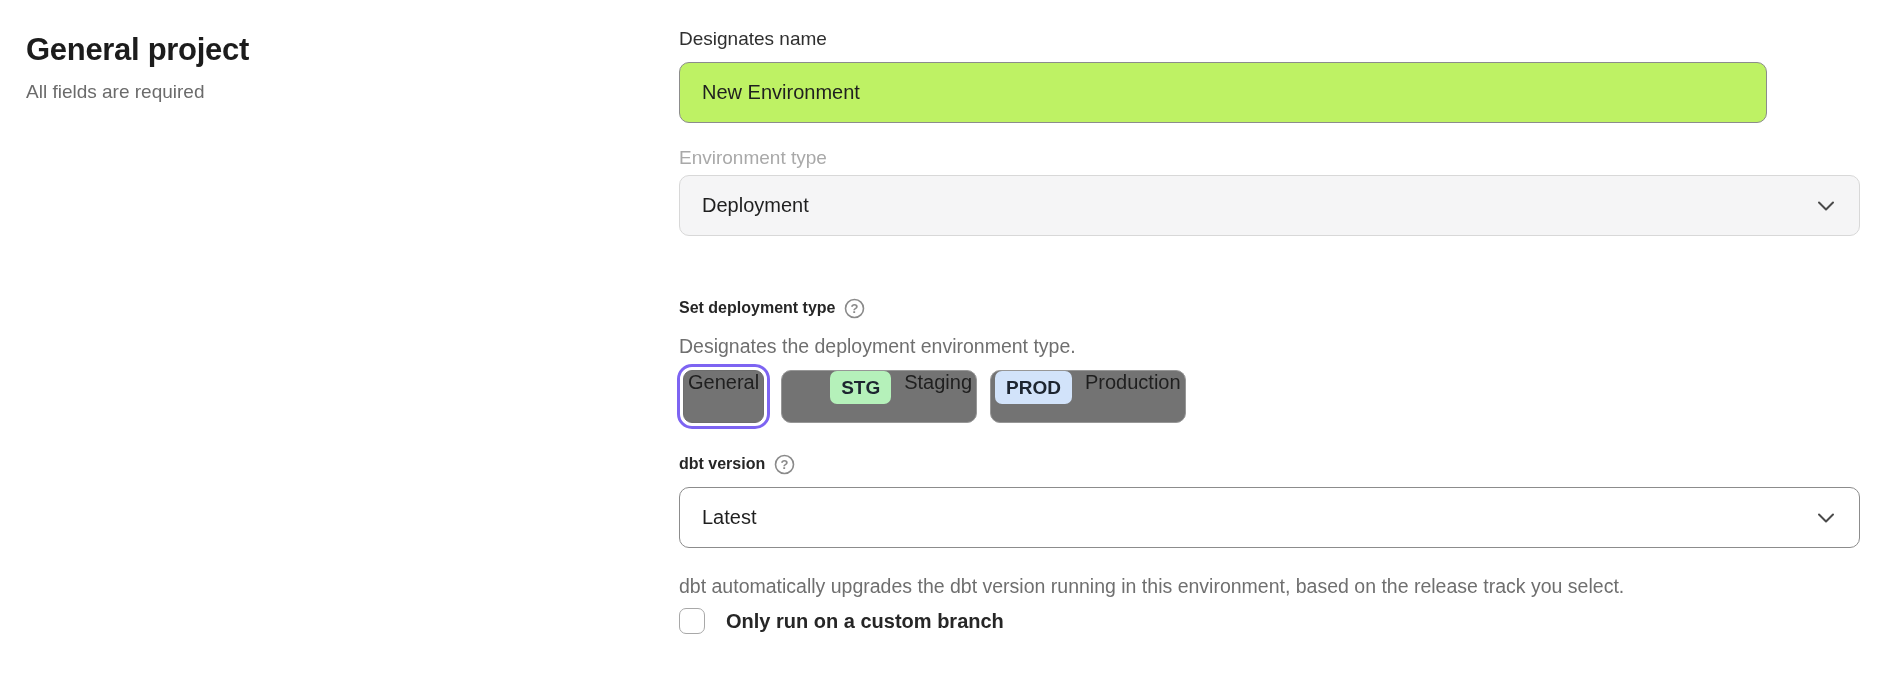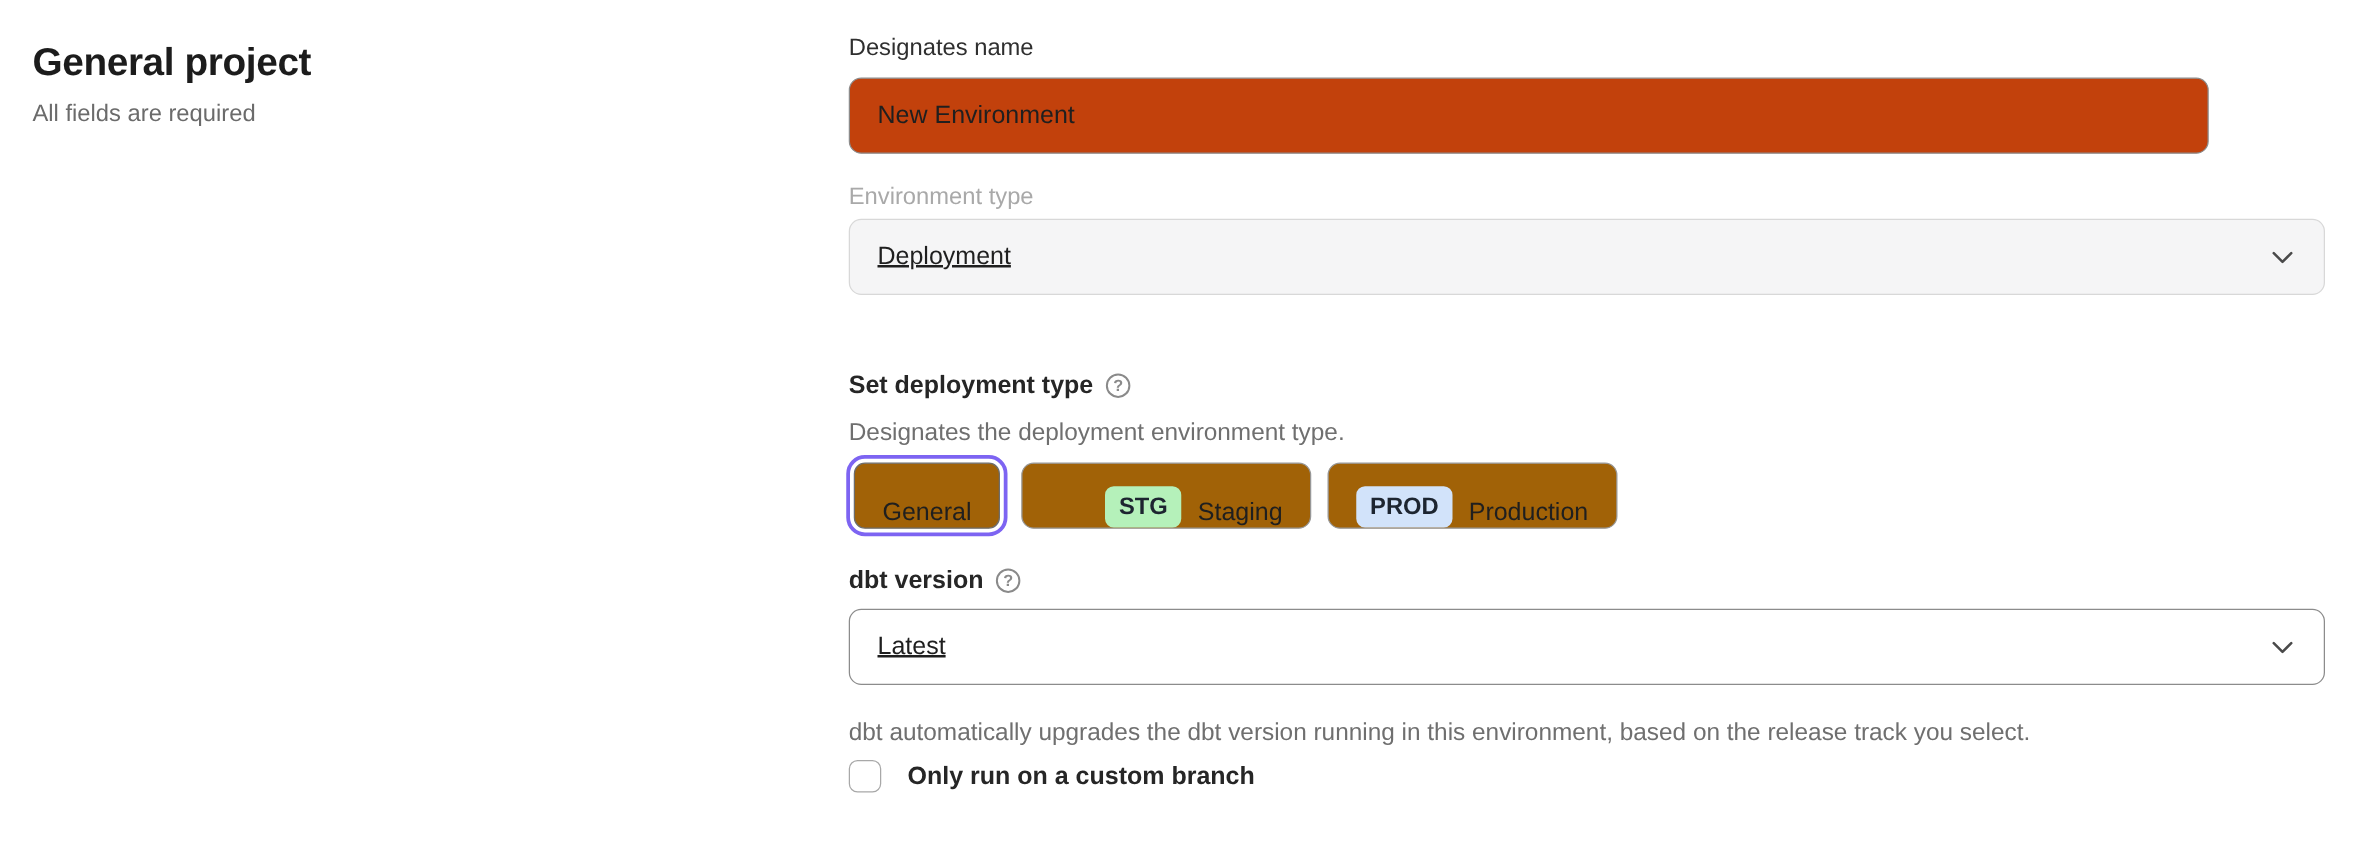--- a/index.html
+++ b/index.html
@@ -13,40 +13,40 @@
   .page-title { font-size:31px; font-weight:700; color:#1c1c1c; letter-spacing:-0.3px; line-height:40px; }
   .page-subtitle { margin-top:10px; font-size:19px; color:#6b6b6b; line-height:24px; }
 
   
   .form-col { position:absolute; left:679px; top:0; width:1181px; height:678px; }
 
   .field-label { position:absolute; left:0; font-size:19px; font-weight:500; color:#2f2f2f; line-height:26px; }
   .field-label.disabled { color:#a9a9a9; }
 
   .text-input { position:absolute; left:0; width:1088px; height:61px;
-                border:1px solid #8c8c8c; border-radius:10px; background:#c2410c;
+                border:1px solid #8c8c8c; border-radius:10px; background:#bef264;
                 font-family:inherit; font-size:20px; color:#1f1f1f; padding:0 22px; outline:none; }
 
   .select { position:absolute; left:0; width:1181px; height:61px;
             border-radius:10px; display:flex; align-items:center;
-            padding:0 22px; font-size:20px; color:#1f1f1f; cursor:pointer;text-decoration:underline; }
+            padding:0 22px; font-size:20px; color:#1f1f1f; cursor:pointer; }
   .select.enabled  { background:#ffffff; border:1px solid #8c8c8c; }
   .select.disabled { background:#f5f5f6; border:1px solid #d8d8d8; cursor:default; }
   .select .chevron { position:absolute; right:24px; top:50%; transform:translateY(-50%); display:flex; }
 
   .helper-text { position:absolute; left:0; font-size:19.5px; color:#6f6f6f; line-height:26px; white-space:nowrap; }
 
   .section-heading { position:absolute; left:0; display:flex; align-items:center; gap:9px; }
-  .section-heading .txt { font-size:20px; font-weight:700; color:#262626; line-height:26px; }
+  .section-heading .txt { font-size:16px; font-weight:700; color:#262626; line-height:26px; }
   .help-icon { display:flex; cursor:pointer; }
 
   
   .btn-row { position:absolute; left:0; top:370px; height:53px; display:flex; gap:13px; align-items:stretch; }
-  .type-btn { display:inline-flex; align-items:flex-end; background:#a16207;
-              border:1px solid #979797; border-radius:10px; padding:0 22px;
+  .type-btn { display:inline-flex; align-items:flex-start; background:#737373;
+              border:1px solid #979797; border-radius:10px; padding:0 4px;
               font-family:inherit; font-size:20px; color:#1f1f1f; cursor:pointer; }
   .type-btn.selected { border:1px solid #6d6d6d; border-radius:9px;
                        outline:3.5px solid #7d64f2; outline-offset:3px; margin:0 4px; }
   .badge { display:inline-block; padding:5px 11px; border-radius:7px;
            font-size:19px; font-weight:600; color:#1d2530; margin-right:13px; line-height:23px; }
   .badge-stg  { background:#b5f1ba;margin-left:44px; }
   .badge-prod { background:#d2e3fa; }
 
   
   .checkbox-row { position:absolute; left:0; top:608px; display:flex; align-items:center; gap:21px; }

